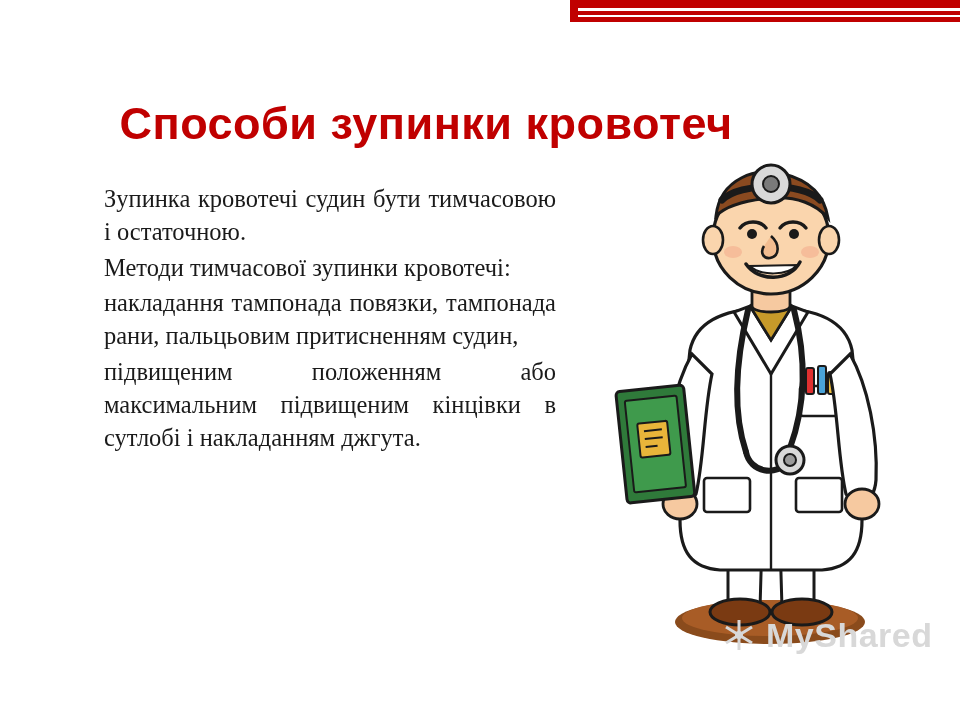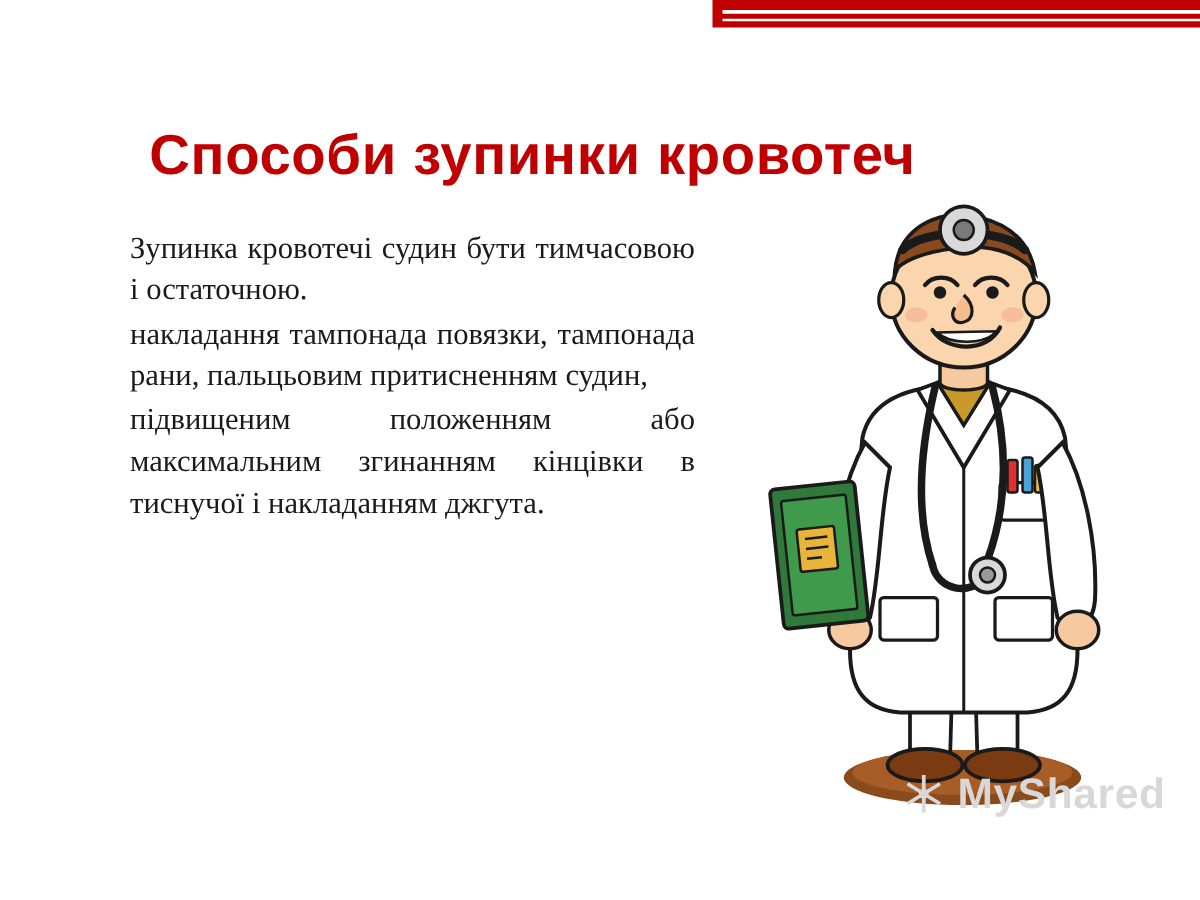--- a/index.html
+++ b/index.html
@@ -117,22 +117,23 @@
 <div class="top-bar">
   <div class="red-block"></div>
   <div class="white-line-1"></div>
   <div class="white-line-2"></div>
 </div>
 
 <div class="title">Способи зупинки кровотеч</div>
 
 <div class="text-col">
   <p class="para">Зупинка кровотечі судин бути тимчасовою і остаточною.</p>
+  <p class="para">Методи тимчасової зупинки кровотечі:</p>
   <p class="para">накладання тампонада повязки, тампонада рани, пальцьовим притисненням судин,</p>
-  <p class="para">підвищеним положенням або максимальним згинанням кінцівки в тиснучої і накладанням джгута.</p>
+  <p class="para">підвищеним положенням або максимальним підвищеним кінцівки в сутлобі і накладанням джгута.</p>
 </div>
 
 <div class="illustration">
   <svg width="340" height="500" viewBox="0 0 340 500" xmlns="http://www.w3.org/2000/svg">
 
     <ellipse cx="170" cy="462" rx="95" ry="22" fill="#8a4b1c"></ellipse>
     <ellipse cx="170" cy="458" rx="88" ry="18" fill="#a85c26"></ellipse>
 
     <path d="M128 380 L128 448 L160 448 L162 380 Z" fill="#ffffff" stroke="#1a1a1a" stroke-width="3"></path>
     <path d="M180 380 L182 448 L214 448 L214 380 Z" fill="#ffffff" stroke="#1a1a1a" stroke-width="3"></path>

